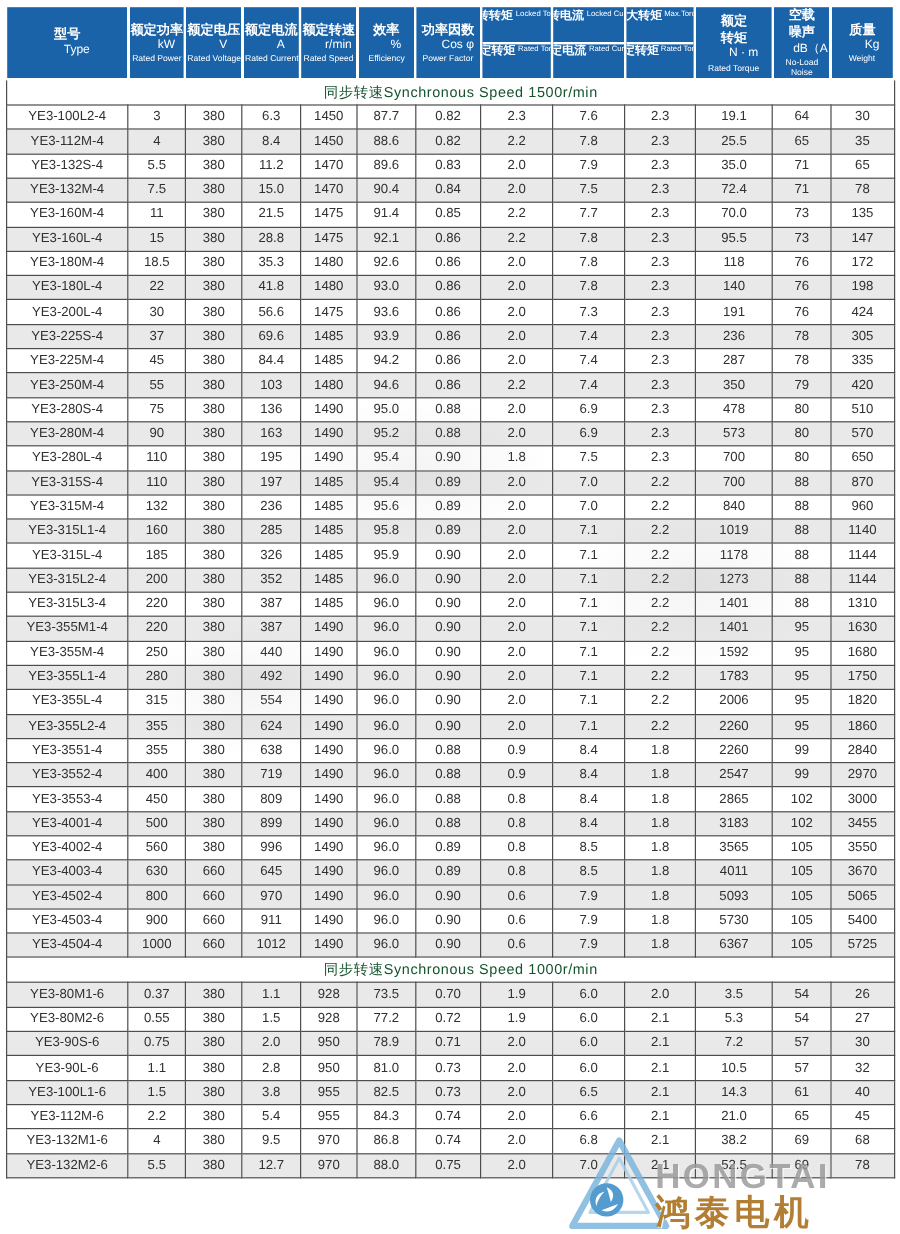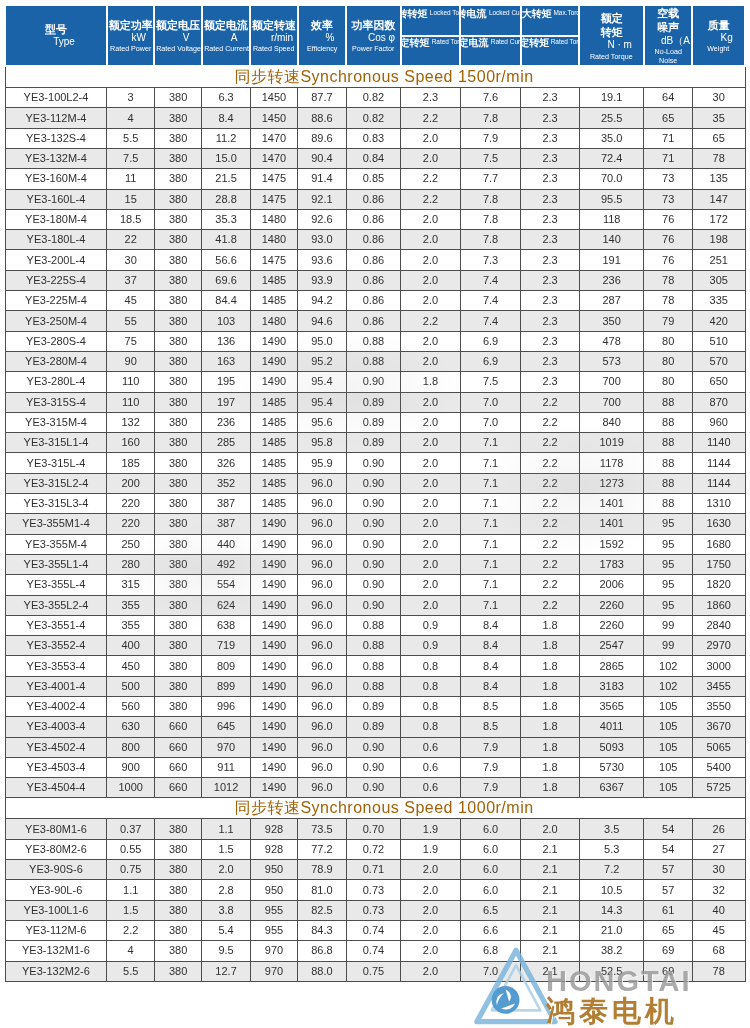--- a/index.html
+++ b/index.html
@@ -26,21 +26,21 @@
   .split>div:first-child{border-bottom:2px solid #ffffff;}
   .h-split-zh{font-size:10px;font-weight:bold;line-height:1.25;white-space:nowrap;}
   .h-split-en{font-size:7px;line-height:1.15;white-space:nowrap;transform:scale(.92);}
   
   tbody td{
     border:1px solid #4d4d4d;text-align:center;vertical-align:middle;
     font-size:11px;color:#303030;height:19.3px;padding:0;line-height:1;
     background:#ffffff;white-space:nowrap;overflow:hidden;
   }
   tr.alt td{background:#e9e9e9;}
-  tr.section-row td{height:20px;font-size:16px;color:#a16207;background:#ffffff;letter-spacing:.5px;padding-left:18px;}
+  tr.section-row td{height:20px;font-size:12px;color:#14532d;background:#ffffff;letter-spacing:.5px;padding-left:18px;}
   
   .blob{position:absolute;border-radius:50%;background:radial-gradient(closest-side,rgba(150,150,150,.10),rgba(150,150,150,0));z-index:3;pointer-events:none;}
   
   .watermark{
     position:absolute;left:472px;top:946px;width:250px;height:80px;
     display:flex;align-items:flex-end;z-index:4;opacity:.82;pointer-events:none;
   }
   .wm-logo{width:88px;height:80px;flex:0 0 auto;margin-right:-14px;}
   .wm-text{display:flex;flex-direction:column;padding-top:6px;}
   .wm-en{
@@ -299,21 +299,21 @@
           <td>380</td>
           <td>56.6</td>
           <td>1475</td>
           <td>93.6</td>
           <td>0.86</td>
           <td>2.0</td>
           <td>7.3</td>
           <td>2.3</td>
           <td>191</td>
           <td>76</td>
-          <td>251</td>
+          <td>424</td>
         </tr>
         <tr class="alt">
           <td>YE3-225S-4</td>
           <td>37</td>
           <td>380</td>
           <td>69.6</td>
           <td>1485</td>
           <td>93.9</td>
           <td>0.86</td>
           <td>2.0</td>

